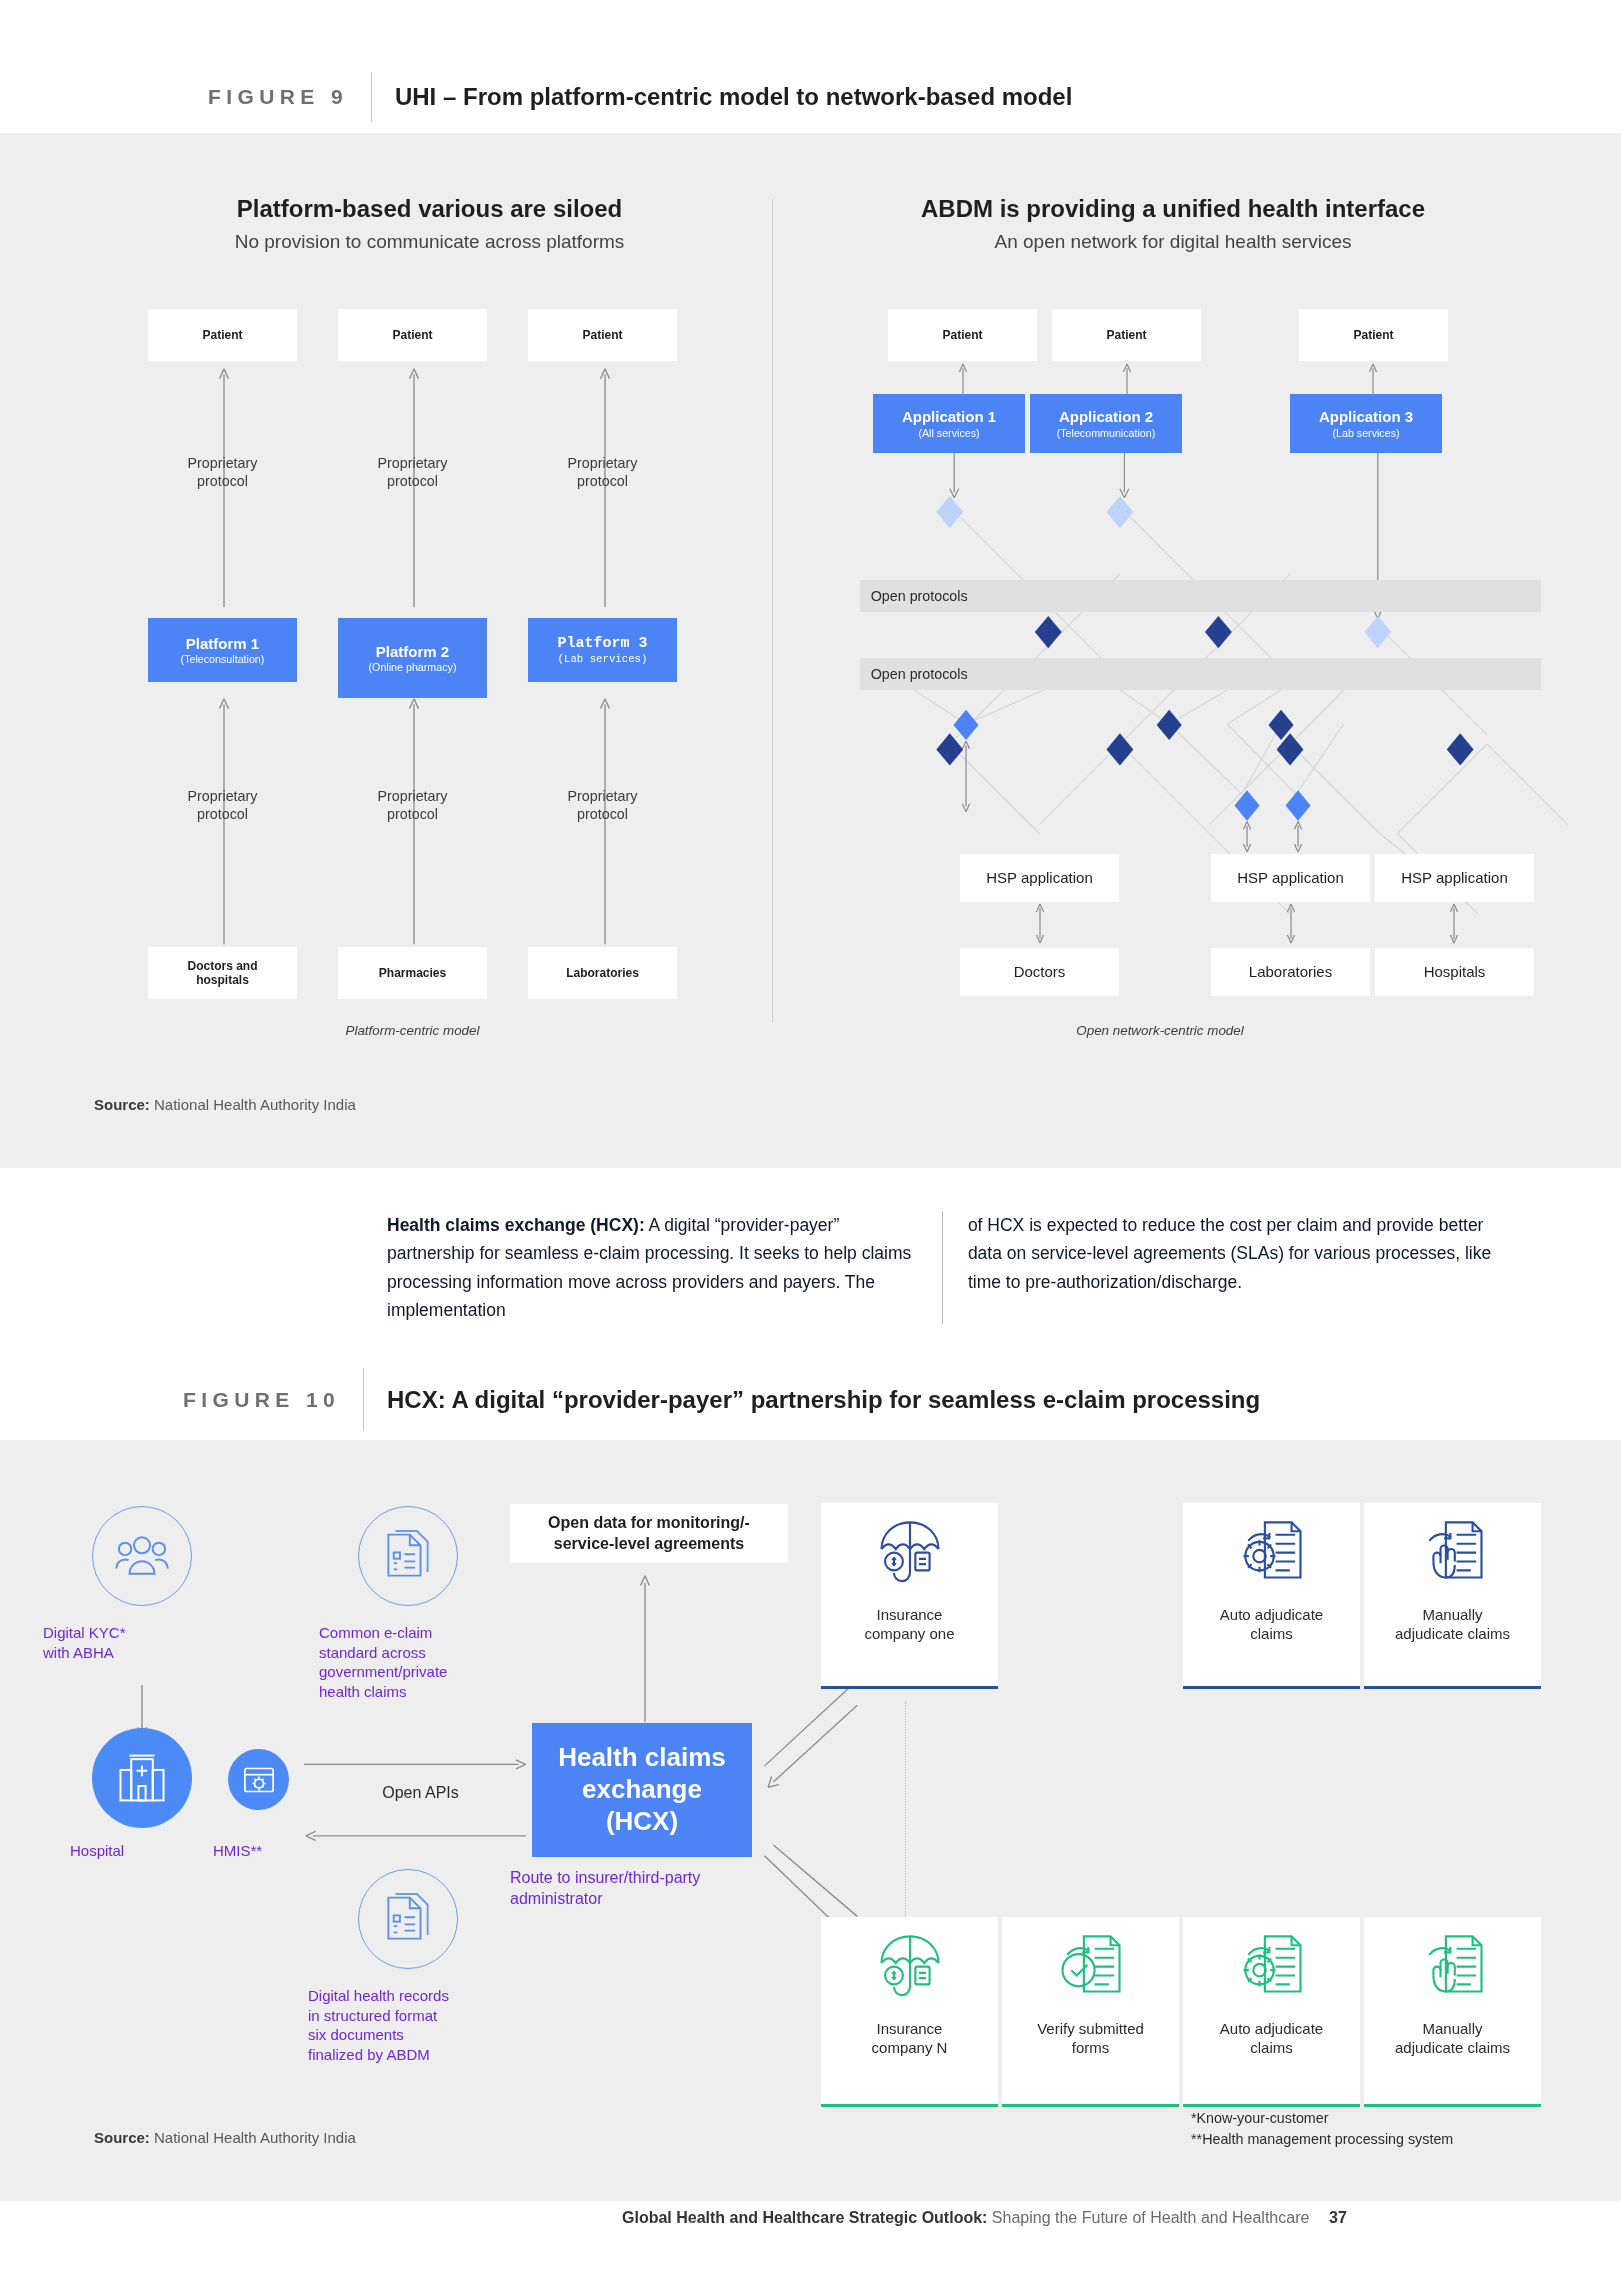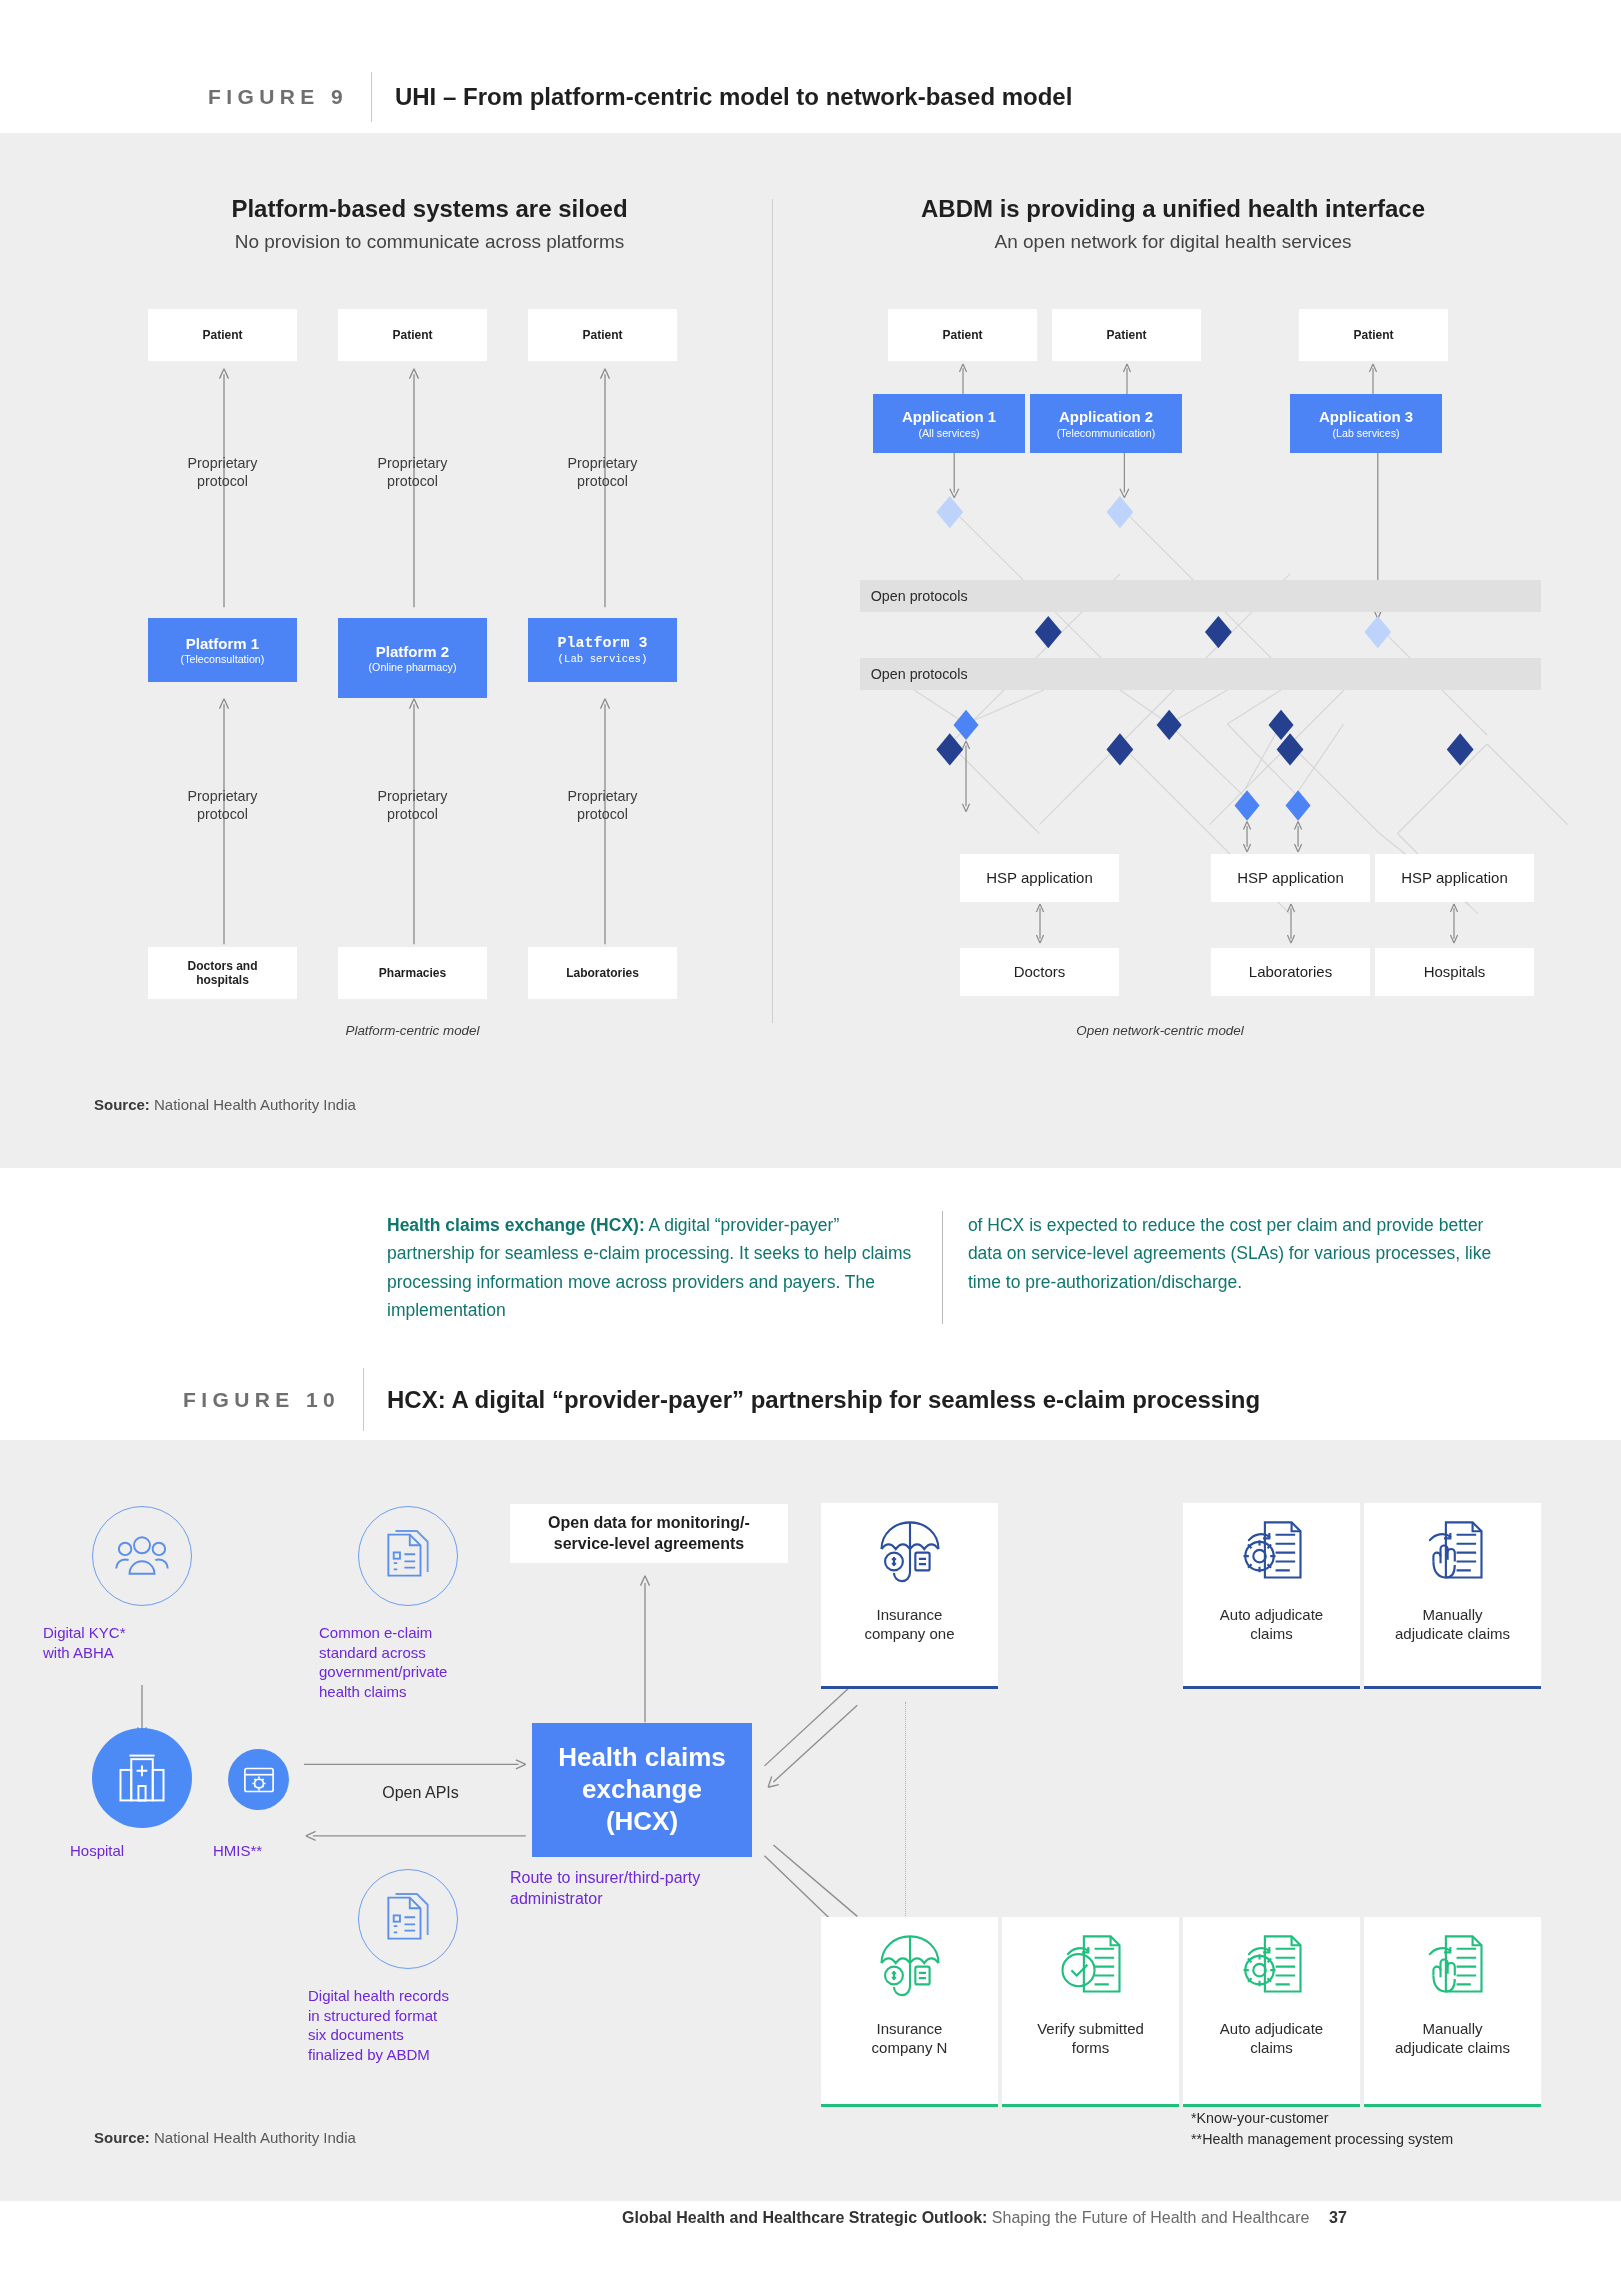--- a/index.html
+++ b/index.html
@@ -60,21 +60,21 @@
     position: absolute; background: #e0e0e0; display: flex; align-items: center;
     padding-left: 10.7px; font-size: 14.3px; color: #2b2b2b;
   }
   .arr { position: absolute; }
   .srcline { position: absolute; font-size: 15px; color: #595959; }
   .srcline b { color: #3a3a3a; }
 
   
   .para-wrap { position: absolute; display: flex; }
   .para-rule { width: 0.9px; background: #b9b9b9; }
-  .para-col { font-size: 17.5px; line-height: 1.62; color: #0f766e; }
+  .para-col { font-size: 17.5px; line-height: 1.62; color: #0f172a; }
 
   
   .circ {
     position: absolute; border-radius: 50%; display: flex; align-items: center;
     justify-content: center;
   }
   .circ.outline { border: 1.8px solid #6c9ef0; background: transparent; }
   .circ.fill { background: #4c8bf5; }
   .ilabel { position: absolute; text-align: left; font-size: 15px; color: #6d28d9; line-height: 1.3; }
 
@@ -112,21 +112,21 @@
     <div class="fig-num">FIGURE 9</div>
     <div class="fig-divider"></div>
     <div class="fig-title">UHI – From platform-centric model to network-based model</div>
   </div>
 
   <div class="panel" id="panel-fig9"></div>
 
   <div class="vsep" style="left:772px; top:199px; height:824px;"></div>
 
   <div class="col-title" style="left:116px; top:195px; width:627px;">
-    <div class="h">Platform-based systems are siloed</div>
+    <div class="h">Platform-based various are siloed</div>
     <div class="s">No provision to communicate across platforms</div>
   </div>
 
   <div class="col-title" style="left:815px; top:195px; width:716px;">
     <div class="h">ABDM is providing a unified health interface</div>
     <div class="s">An open network for digital health services</div>
   </div>
 
   <div class="nbox" style="left:148px; top:309px; width:149px; height:52px;">Patient</div>
   <div class="nbox" style="left:338px; top:309px; width:149px; height:52px;">Patient</div>

